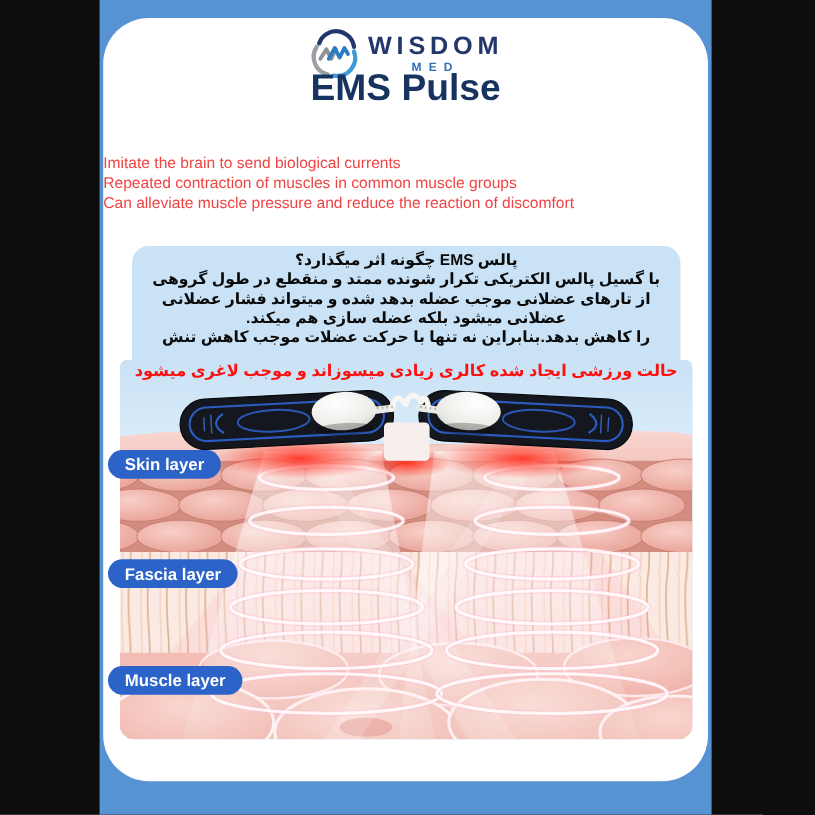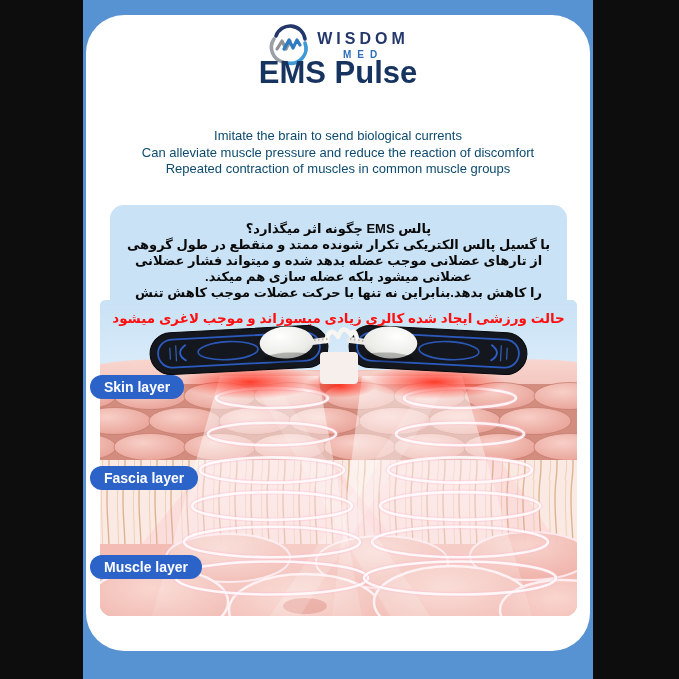--- a/index.html
+++ b/index.html
@@ -17,43 +17,43 @@
     background:#ffffff;border-radius:38px;
   }
   
   .logo-row{
     position:absolute;top:7px;left:0;width:100%;height:46px;
     display:flex;align-items:center;justify-content:center;gap:6px;
   }
   .logo-icon{width:44px;height:44px;}
   .logo-text{display:flex;flex-direction:column;align-items:center;line-height:1;}
   .logo-name{
-    font-size:16px;font-weight:bold;color:#24376b;letter-spacing:4px;
+    font-size:21px;font-weight:bold;color:#24376b;letter-spacing:4px;
   }
   .logo-sub{
     font-size:10px;font-weight:bold;color:#2d6fb8;letter-spacing:6px;margin-top:3px;
   }
   .page-title{
     position:absolute;top:40px;left:0;width:100%;text-align:center;
     font-size:31px;font-weight:bold;color:#17335f;
   }
   .intro{
-    position:absolute;top:113px;left:0;width:100%;text-align:center;
-    font-size:13px;line-height:16.5px;color:#0c4a6e;font-weight:500;
+    position:absolute;top:113px;left:0;width:100%;
+    font-size:13px;line-height:16.5px;color:#ef4444;font-weight:500;
   }
   
   .fa-box{
     position:absolute;left:24px;top:190px;width:457px;height:95px;
     background:#c9e2f5;border-radius:14px 14px 0 0;
     direction:rtl;text-align:center;
     font-size:13px;line-height:16px;font-weight:bold;color:#0a0a0a;
-    padding-top:16px;box-sizing:border-box;
+    padding-top:4px;box-sizing:border-box;
   }
   .fa-highlight{
-    position:absolute;top:11px;left:0;width:100%;text-align:center;
+    position:absolute;top:1px;left:0;width:100%;text-align:center;
     direction:rtl;font-size:13.5px;line-height:16px;font-weight:bold;color:#ff1010;
     z-index:5;
   }
   
   .illus-wrap{
     position:absolute;left:14px;top:285px;width:477px;height:316px;
   }
   .illus-clip{
     position:absolute;inset:0;overflow:hidden;border-radius:6px 6px 12px 12px;
     background:#c9e2f5;
@@ -86,22 +86,22 @@
     <div class="logo-text">
       <span class="logo-name">WISDOM</span>
       <span class="logo-sub">MED</span>
     </div>
   </div>
 
   <div class="page-title">EMS Pulse</div>
 
   <div class="intro">
     <div>Imitate the brain to send biological currents</div>
+    <div>Repeated contraction of muscles in common muscle groups</div>
     <div>Can alleviate muscle pressure and reduce the reaction of discomfort</div>
-    <div>Repeated contraction of muscles in common muscle groups</div>
   </div>
 
   <div class="fa-box">
     <div>پالس EMS چگونه اثر میگذارد؟</div>
     <div>با گسیل پالس الکتریکی تکرار شونده ممتد و منقطع در طول گروهی</div>
     <div>از تارهای عضلانی موجب عضله بدهد شده و میتواند فشار عضلانی</div>
     <div>عضلانی میشود بلکه عضله سازی هم میکند.</div>
     <div>را کاهش بدهد.بنابراین نه تنها با حرکت عضلات موجب کاهش تنش</div>
   </div>
 

